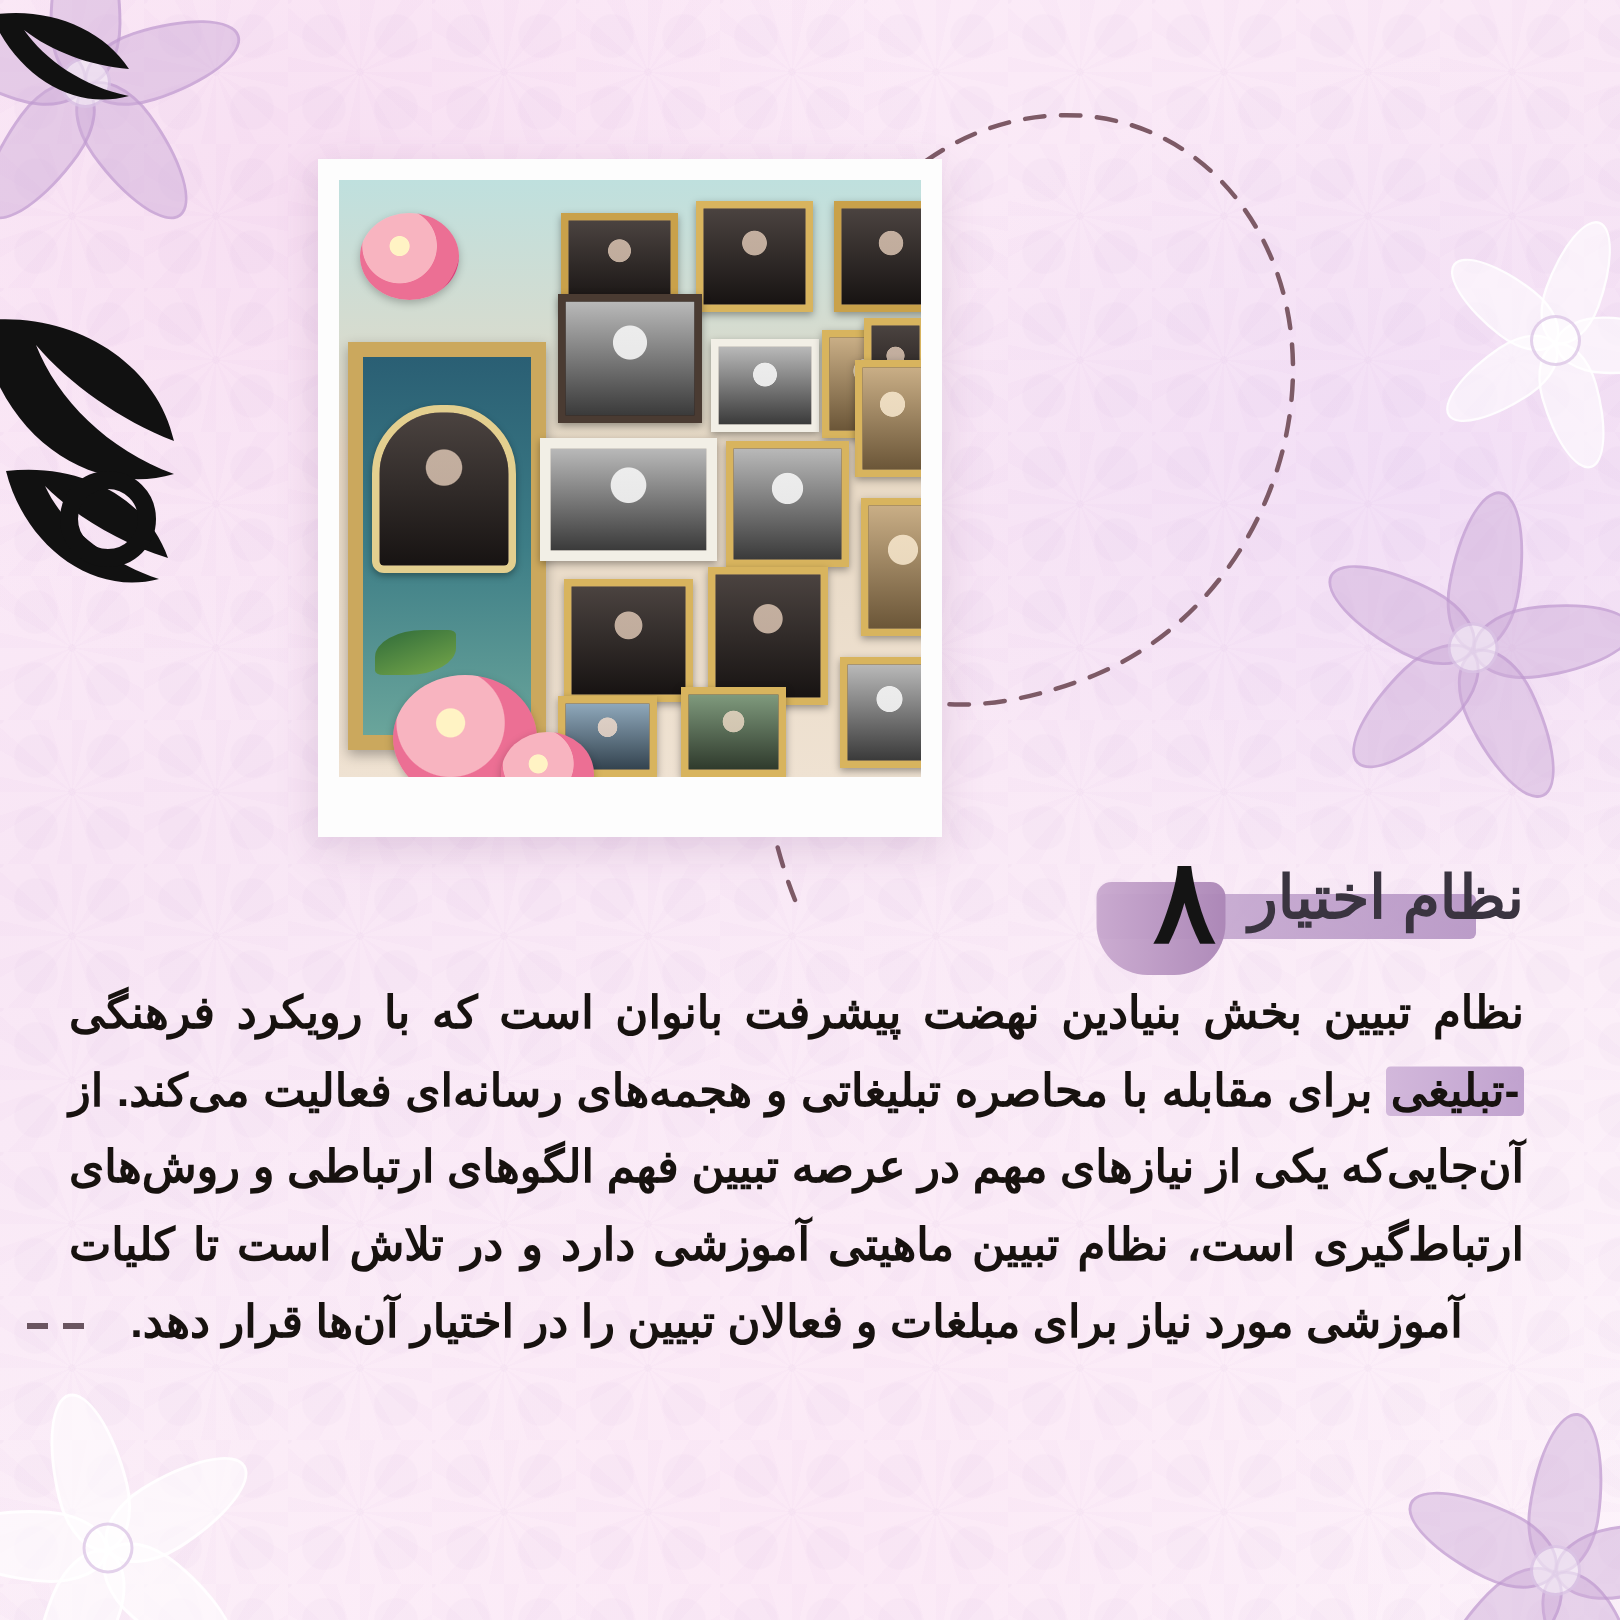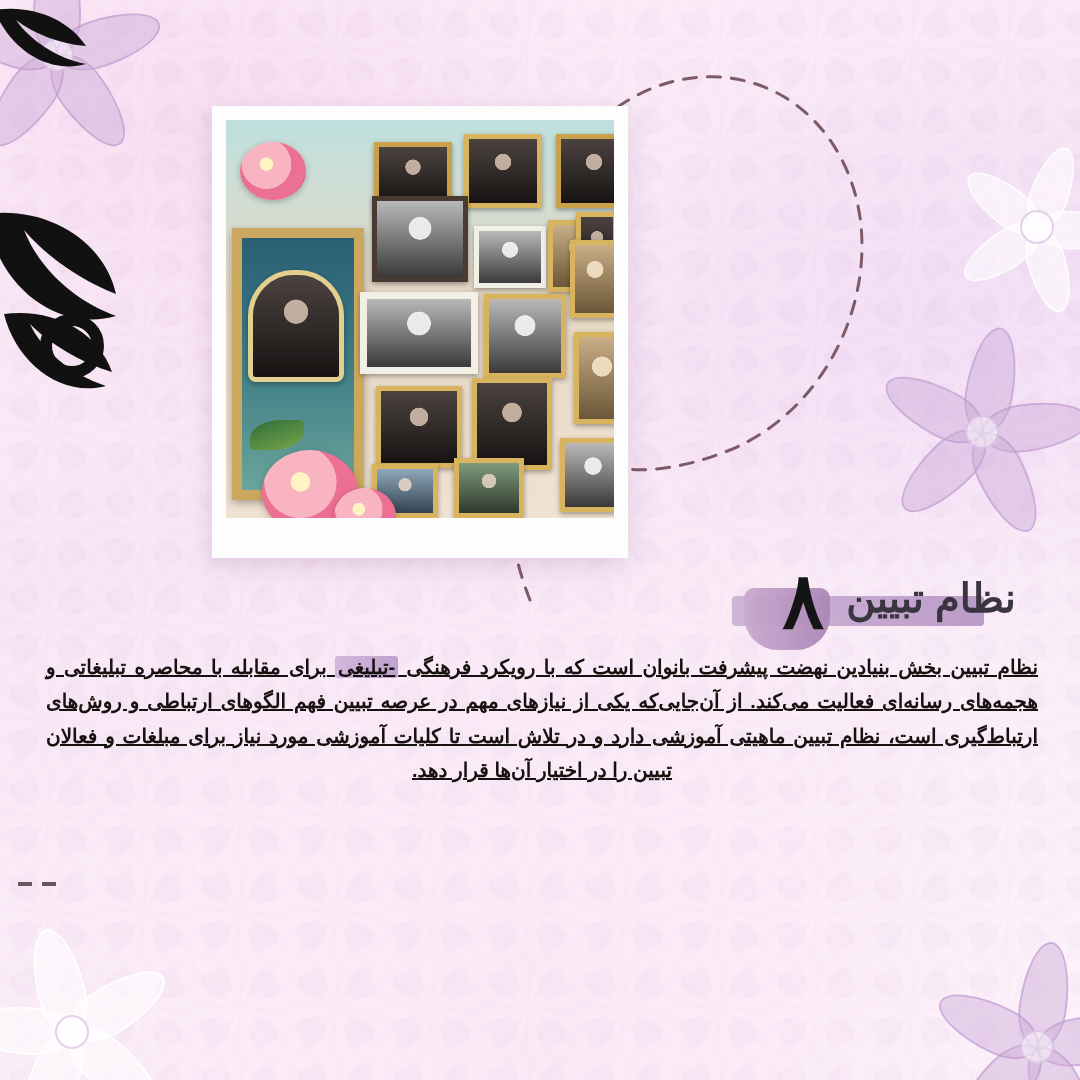--- a/index.html
+++ b/index.html
@@ -254,31 +254,30 @@
     height: 30px;
     width: 252px;
     background: linear-gradient(90deg, rgba(200,172,210,.85), rgba(176,142,192,.85));
     border-radius: 4px;
     z-index: 1;
   }
 
   
   #body-text {
     position: absolute;
-    right: 42px;
+    right: 64px;
     left: 46px;
     top: 650px;
-    font-size: 20px;
+    font-size: 30px;
     line-height: 1.72;
     color: #17120f;
     font-weight: 700;
     text-align: justify;
     text-align-last: center;
     direction: rtl;
-    text-decoration: underline;
   }
   .hl {
     background: linear-gradient(90deg, rgba(206,178,216,.9), rgba(186,154,202,.9));
     border-radius: 3px;
     padding: 0 3px;
   }
 
   #dash-left-deco {
     position: absolute;
     left: 18px;
@@ -415,21 +414,21 @@
 
       <div class="peony" id="peony-big"></div>
       <div class="peony" id="peony-mid"></div>
       <div class="leafy" style="left:24px; top:300px; width:54px; height:30px;"></div>
 
     </div>
   </div>
 
   <div id="title-highlight"></div>
   <div id="title-row">
-    <div id="section-title">نظام تبیین</div>
+    <div id="section-title">نظام اختیار</div>
     <div style="position:relative;">
       <div id="number-badge"></div>
       <div id="section-number">۸</div>
     </div>
   </div>
 
   <div id="body-text"><span>نظام تبیین بخش بنیادین نهضت پیشرفت بانوان است که با رویکرد فرهنگی</span> <span class="hl">-تبلیغی</span> <span>برای مقابله با محاصره تبلیغاتی و هجمه‌های رسانه‌ای فعالیت می‌کند. از آن‌جایی‌که یکی از نیازهای مهم در عرصه تبیین فهم الگوهای ارتباطی و روش‌های ارتباط‌گیری است، نظام تبیین ماهیتی آموزشی دارد و در تلاش است تا کلیات آموزشی مورد نیاز برای مبلغات و فعالان تبیین را در اختیار آن‌ها قرار دهد.</span></div>
 
   <div id="dash-left-deco"></div>
 </div>

